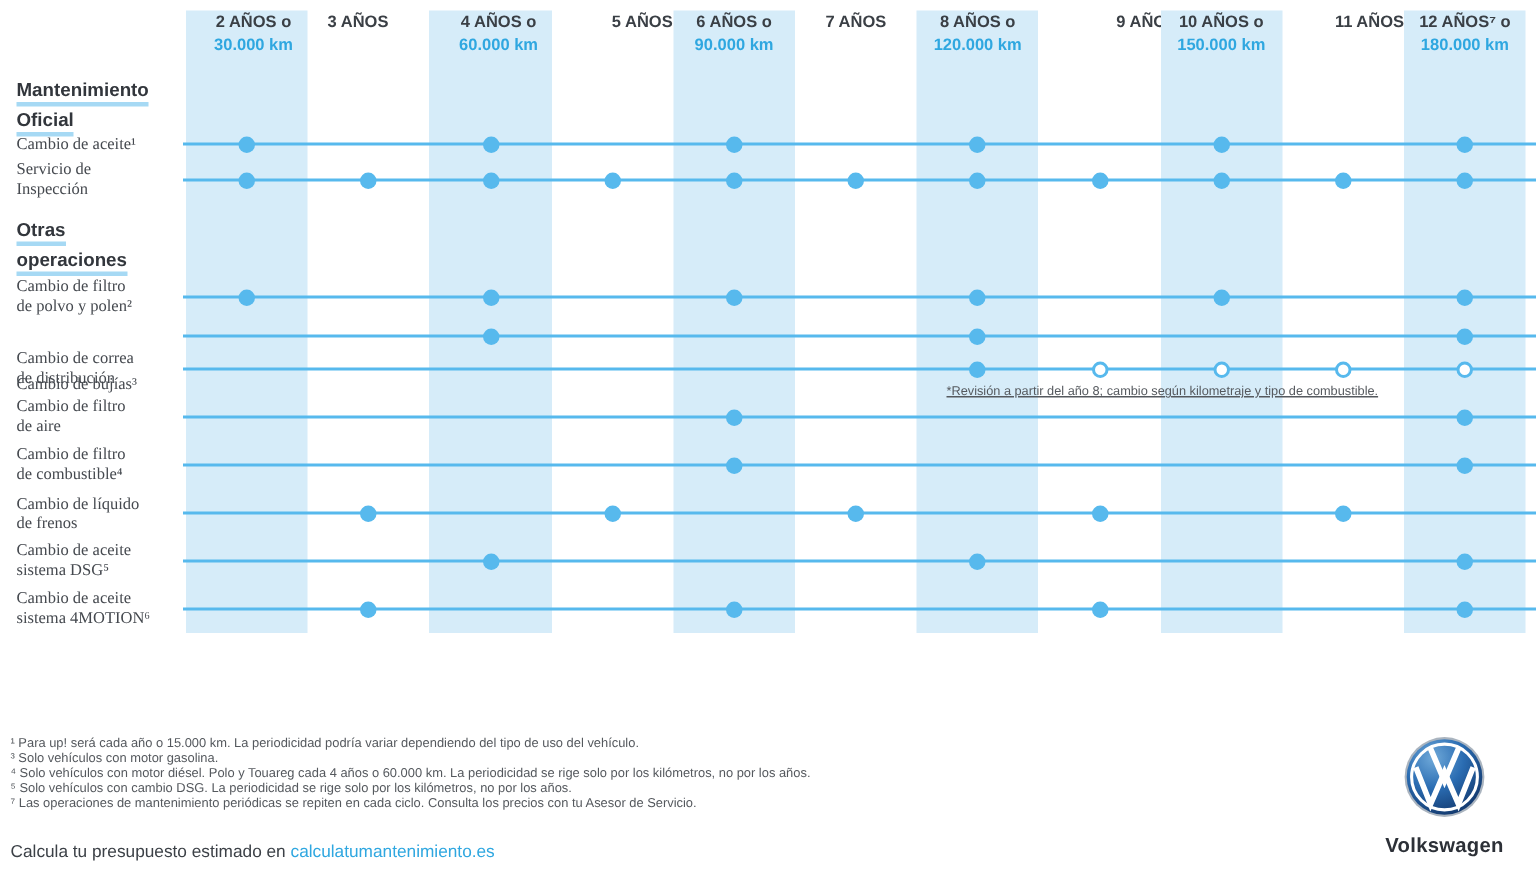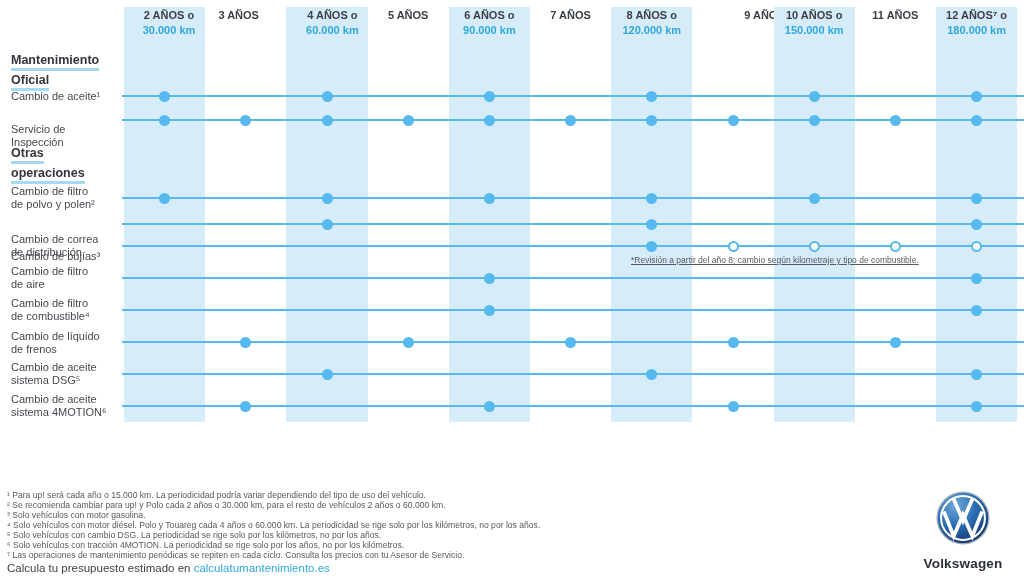--- a/index.html
+++ b/index.html
@@ -5,21 +5,21 @@
   html,body{margin:0;padding:0;background:#fff;}
   .stage{position:relative;width:1024px;height:585px;background:#fff;overflow:hidden;
          font-family:"Liberation Sans", sans-serif;}
   .band{position:absolute;background:#d6ecf9;}
   .colhead{position:absolute;text-align:center;}
   .colhead .yr{font-size:11px;font-weight:bold;color:#3a3f45;line-height:15px;}
   .colhead .km{font-size:11px;font-weight:bold;color:#2fa7e0;line-height:15px;}
   .rowline{position:absolute;height:2.4px;background:#57b9ed;}
   .dot{position:absolute;width:11px;height:11px;border-radius:50%;background:#57b9ed;}
   .dot.open{background:#fff;border:2.4px solid #57b9ed;box-sizing:border-box;}
-  .rowlabel{position:absolute;font-size:11px;line-height:13px;color:#45494f;}
+  .rowlabel{position:absolute;font-size:11px;line-height:13px;color:#45494f;font-family:Liberation Serif, serif;}
   .sec-title{position:absolute;font-size:12.5px;font-weight:bold;color:#32363c;}
   .sec-title .tline{display:inline-block;border-bottom:3px solid #a6d9f4;padding-bottom:1px;margin-bottom:2px;}
   .annot{position:absolute;font-size:8.5px;color:#55595e;white-space:nowrap;text-decoration:underline;}
   #footnotes{position:absolute;left:7px;top:490px;}
   #footnotes .fn{font-size:8.6px;line-height:10px;color:#55595e;white-space:nowrap;}
   #cta{position:absolute;left:7px;top:562px;font-size:11.5px;color:#3c4147;}
   #cta a{color:#2fa7e0;text-decoration:none;cursor:pointer;}
   #logo{position:absolute;left:900px;top:490px;width:126px;text-align:center;}
   #logo svg{display:block;margin:0 auto;}
   #logo .logo-text{margin-top:10px;font-size:13.5px;font-weight:bold;color:#2c3037;letter-spacing:.2px;}
@@ -36,21 +36,21 @@
         <div class="km">30.000 km</div>
       </div>
       <div class="colhead" style="left: 205.2px; top: 8px; width: 67px;">
         <div class="yr">3 AÑOS</div>
       </div>
       <div class="band" style="left: 286.4px; top: 7px; width: 81.2px; height: 415px;"></div>
       <div class="colhead" style="left: 286.4px; top: 8px; width: 92px;">
         <div class="yr">4 AÑOS o</div>
         <div class="km">60.000 km</div>
       </div>
-      <div class="colhead" style="left: 367.6px; top: 8px; width: 81.2px;">
+      <div class="colhead" style="left: 367.6px; top: 8px; width: 81.2px; padding-left: 20px;">
         <div class="yr">5 AÑOS</div>
       </div>
       <div class="band" style="left: 448.8px; top: 7px; width: 81.2px; height: 415px;"></div>
       <div class="colhead" style="left: 448.8px; top: 8px; width: 81.2px;">
         <div class="yr">6 AÑOS o</div>
         <div class="km">90.000 km</div>
       </div>
       <div class="colhead" style="left: 530px; top: 8px; width: 81.2px;">
         <div class="yr">7 AÑOS</div>
       </div>
@@ -60,21 +60,21 @@
         <div class="km">120.000 km</div>
       </div>
       <div class="colhead" style="left: 732px; top: 8px; width: 65px;">
         <div class="yr">9 AÑOS</div>
       </div>
       <div class="band" style="left: 773.6px; top: 7px; width: 81.2px; height: 415px;"></div>
       <div class="colhead" style="left: 773.6px; top: 8px; width: 81.2px;">
         <div class="yr">10 AÑOS o</div>
         <div class="km">150.000 km</div>
       </div>
-      <div class="colhead" style="left: 854.8px; top: 8px; width: 81.2px;">
+      <div class="colhead" style="left: 854.8px; top: 8px; width: 81.2px; text-align: right;">
         <div class="yr">11 AÑOS</div>
       </div>
       <div class="band" style="left: 936px; top: 7px; width: 81.2px; height: 415px;"></div>
       <div class="colhead" style="left: 936px; top: 8px; width: 81.2px;">
         <div class="yr">12 AÑOS⁷ o</div>
         <div class="km">180.000 km</div>
       </div>
       <div class="sec-title" style="left: 11px; top: 53px;">
         <div><span class="tline">Mantenimiento</span></div>
         <div><span class="tline">Oficial</span></div>
@@ -94,21 +94,21 @@
       <div class="dot" style="left: 240.3px; top: 114.5px;"></div>
       <div class="dot" style="left: 321.5px; top: 114.5px;"></div>
       <div class="dot" style="left: 402.7px; top: 114.5px;"></div>
       <div class="dot" style="left: 483.9px; top: 114.5px;"></div>
       <div class="dot" style="left: 565.1px; top: 114.5px;"></div>
       <div class="dot" style="left: 646.3px; top: 114.5px;"></div>
       <div class="dot" style="left: 727.5px; top: 114.5px;"></div>
       <div class="dot" style="left: 808.7px; top: 114.5px;"></div>
       <div class="dot" style="left: 889.9px; top: 114.5px;"></div>
       <div class="dot" style="left: 971.1px; top: 114.5px;"></div>
-      <div class="rowlabel" style="left: 11px; top: 107px; margin-top: 16px;">
+      <div class="rowlabel" style="left: 11px; top: 107px;">
         <div>Servicio de</div>
         <div>Inspección</div>
       </div>
       <div class="sec-title" style="left: 11px; top: 146px;">
         <div><span class="tline">Otras</span></div>
         <div><span class="tline">operaciones</span></div>
       </div>
       <div class="rowline" style="left: 122px; top: 196.8px; width: 902px;"></div>
       <div class="dot" style="left: 159.1px; top: 192.5px;"></div>
       <div class="dot" style="left: 321.5px; top: 192.5px;"></div>
@@ -176,25 +176,23 @@
       <div class="dot" style="left: 727.5px; top: 400.5px;"></div>
       <div class="dot" style="left: 971.1px; top: 400.5px;"></div>
       <div class="rowlabel" style="left: 11px; top: 393px;">
         <div>Cambio de aceite</div>
         <div>sistema 4MOTION⁶</div>
       </div>
     </div>
 
   <div id="footnotes">
       <div class="fn">¹ Para up! será cada año o 15.000 km. La periodicidad podría variar dependiendo del tipo de uso del vehículo.</div>
-      <div class="fn">² Se recomienda cambiar para up! y Polo cada 2 años o 30.000 km, para el resto de vehículos 2 años o 60.000 km.</div>
       <div class="fn">³ Solo vehículos con motor gasolina.</div>
       <div class="fn">⁴ Solo vehículos con motor diésel. Polo y Touareg cada 4 años o 60.000 km. La periodicidad se rige solo por los kilómetros, no por los años.</div>
       <div class="fn">⁵ Solo vehículos con cambio DSG. La periodicidad se rige solo por los kilómetros, no por los años.</div>
-      <div class="fn">⁶ Solo vehículos con tracción 4MOTION. La periodicidad se rige solo por los años, no por los kilómetros.</div>
       <div class="fn">⁷ Las operaciones de mantenimiento periódicas se repiten en cada ciclo. Consulta los precios con tu Asesor de Servicio.</div>
     </div>
 
   <div id="cta">
     <span>Calcula tu presupuesto estimado en </span><a>calculatumantenimiento.es</a>
   </div>
 
   <div id="logo">
     <span>
       <svg width="56" height="56" viewBox="-30 -30 60 60">

